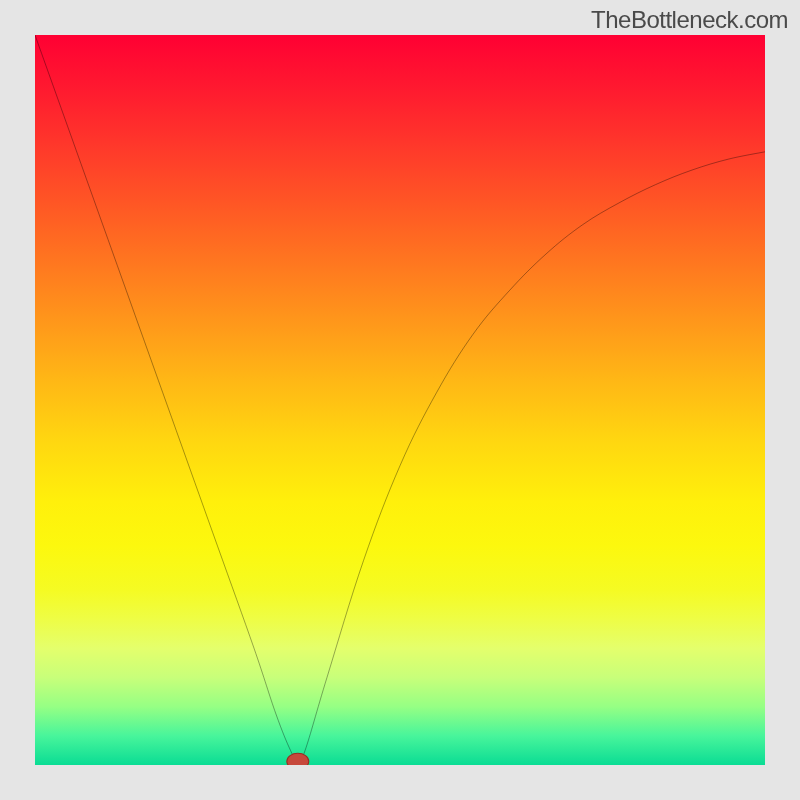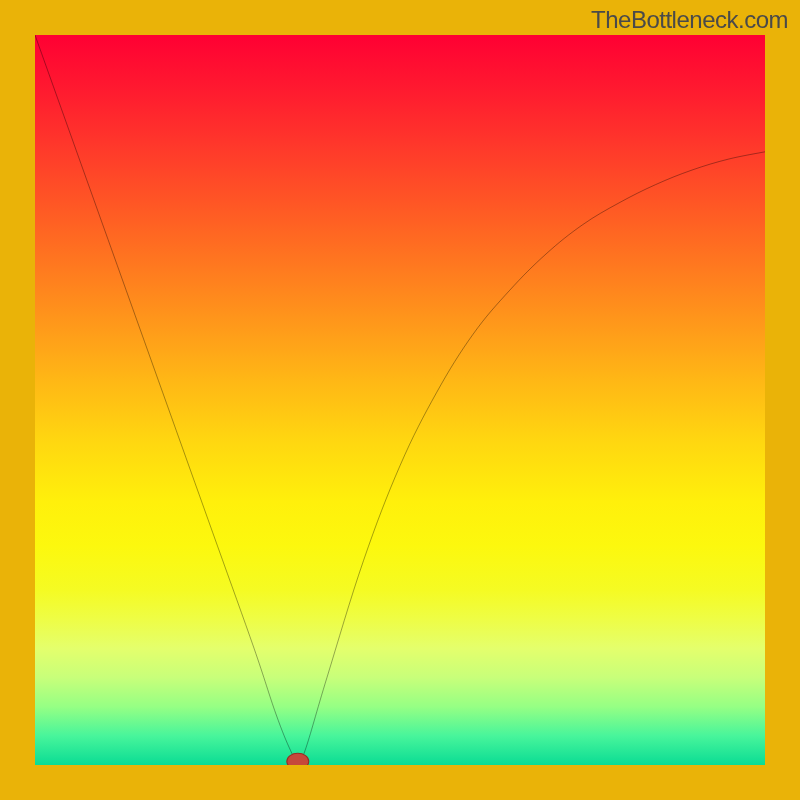--- a/index.html
+++ b/index.html
@@ -8,21 +8,21 @@
     width: 800px;
     height: 800px;
     overflow: hidden;
     background: #000;
     font-family: Arial, Helvetica, sans-serif;
   }
   .stage {
     position: relative;
     width: 800px;
     height: 800px;
-    background: #eab308;
+    background: #e5e5e5;
   }
   .plot-area {
     position: absolute;
     left: 35px;
     top: 35px;
     width: 730px;
     height: 730px;
   }
   .gradient-bg {
     position: absolute;

